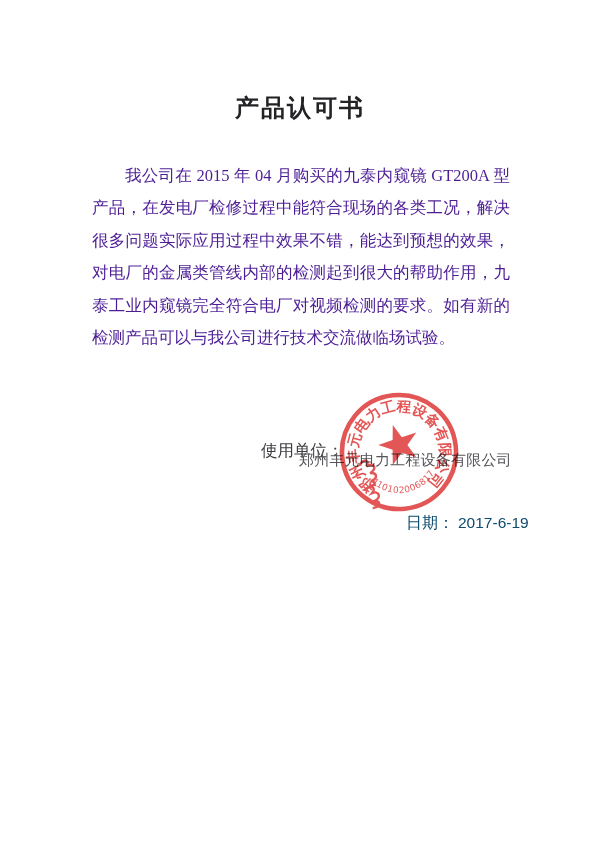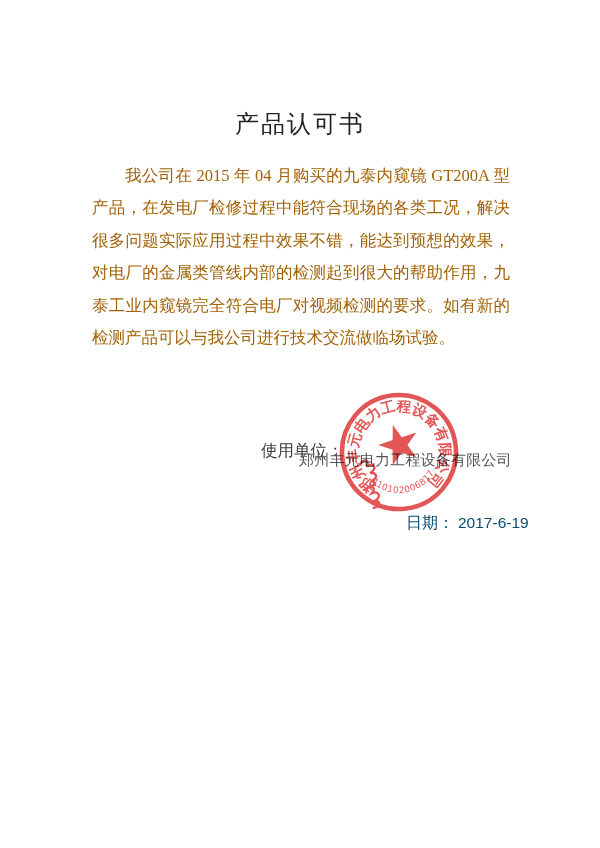--- a/index.html
+++ b/index.html
@@ -10,40 +10,40 @@
   .page {
     position: relative;
     width: 600px;
     height: 848px;
     background: #ffffff;
     overflow: hidden;
     font-family: "Liberation Serif", "DejaVu Serif", serif;
   }
   .doc-title {
     position: absolute;
-    top: 108px;
+    top: 92px;
     left: 0;
     width: 600px;
     text-align: center;
     font-size: 24px;
-    font-weight: normal;
+    font-weight: bold;
     letter-spacing: 2px;
     color: #232326;
     margin: 0;
   }
   .doc-body {
     position: absolute;
     top: 160px;
     left: 92px;
     width: 418px;
     font-size: 16.5px;
     line-height: 32.4px;
     text-align: justify;
     text-indent: 33px;
-    color: #a16207;
+    color: #4c1d95;
     margin: 0;
   }
   .sig-label {
     position: absolute;
     top: 440px;
     left: 261px;
     font-size: 16.5px;
     color: #3c3c41;
   }
   .company-name {

